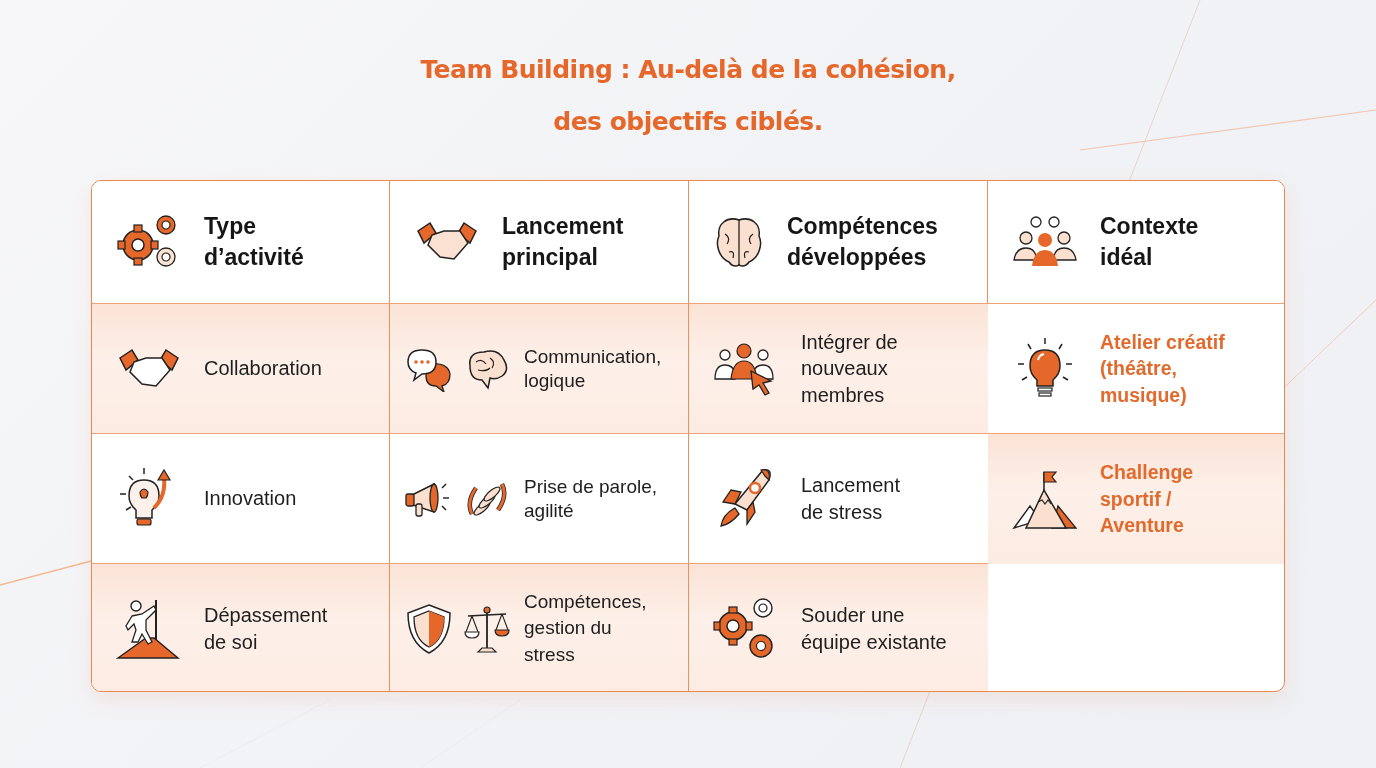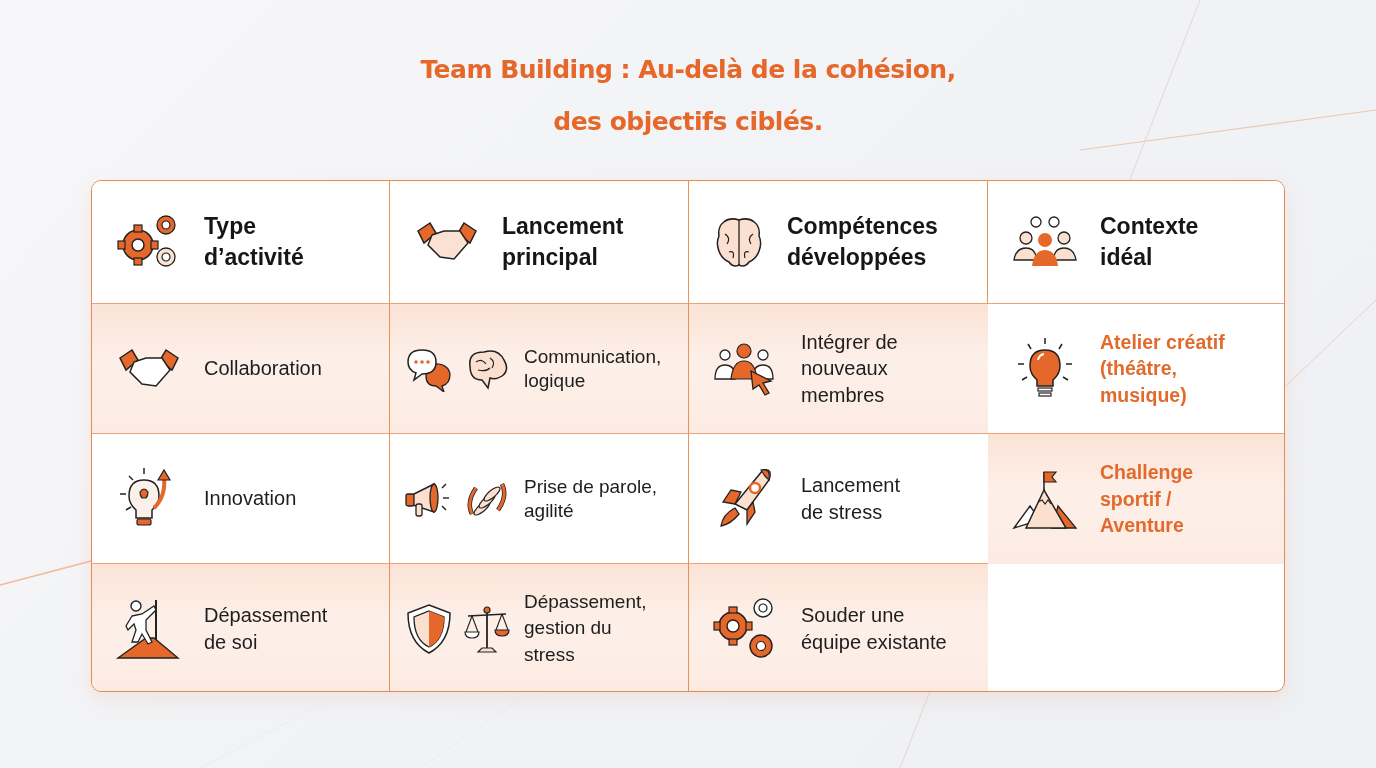--- a/index.html
+++ b/index.html
@@ -324,21 +324,21 @@
         <line x1="25" y1="8" x2="25" y2="46" stroke="#222" stroke-width="1.8"></line>
         <circle cx="25" cy="8" r="3" fill="#e5672a" stroke="#222" stroke-width="1.2"></circle>
         <line x1="6" y1="14" x2="44" y2="12" stroke="#222" stroke-width="1.6"></line>
         <path d="M10 14 L4 30 M10 14 L16 30 M40 12 L34 28 M40 12 L46 28" stroke="#222" stroke-width="1.1"></path>
         <path d="M3 30 L17 30 Q17 36 10 36 Q3 36 3 30Z" fill="#fff" stroke="#222" stroke-width="1.2"></path>
         <path d="M33 28 L47 28 Q47 34 40 34 Q33 34 33 28Z" fill="#e5672a" stroke="#222" stroke-width="1.2"></path>
         <path d="M16 50 L34 50 L30 46 L20 46Z" fill="#fbe0cf" stroke="#222" stroke-width="1.2"></path>
       </svg>
     </span>
     <div class="body-text small" style="font-size:19px; line-height:26.5px;">
-      <div>Dépassement,</div>
+      <div>Compétences,</div>
       <div>gestion du</div>
       <div>stress</div>
     </div>
   </div>
   <div class="cell row-tint last-col last-row">
     <span class="icon">
       <svg width="66" height="66" viewBox="0 0 66 66">
         <g transform="translate(20,30)">
             <circle r="14" fill="#e5672a" stroke="#222" stroke-width="1.5"></circle>
             <g fill="#e5672a" stroke="#222" stroke-width="1.2">

